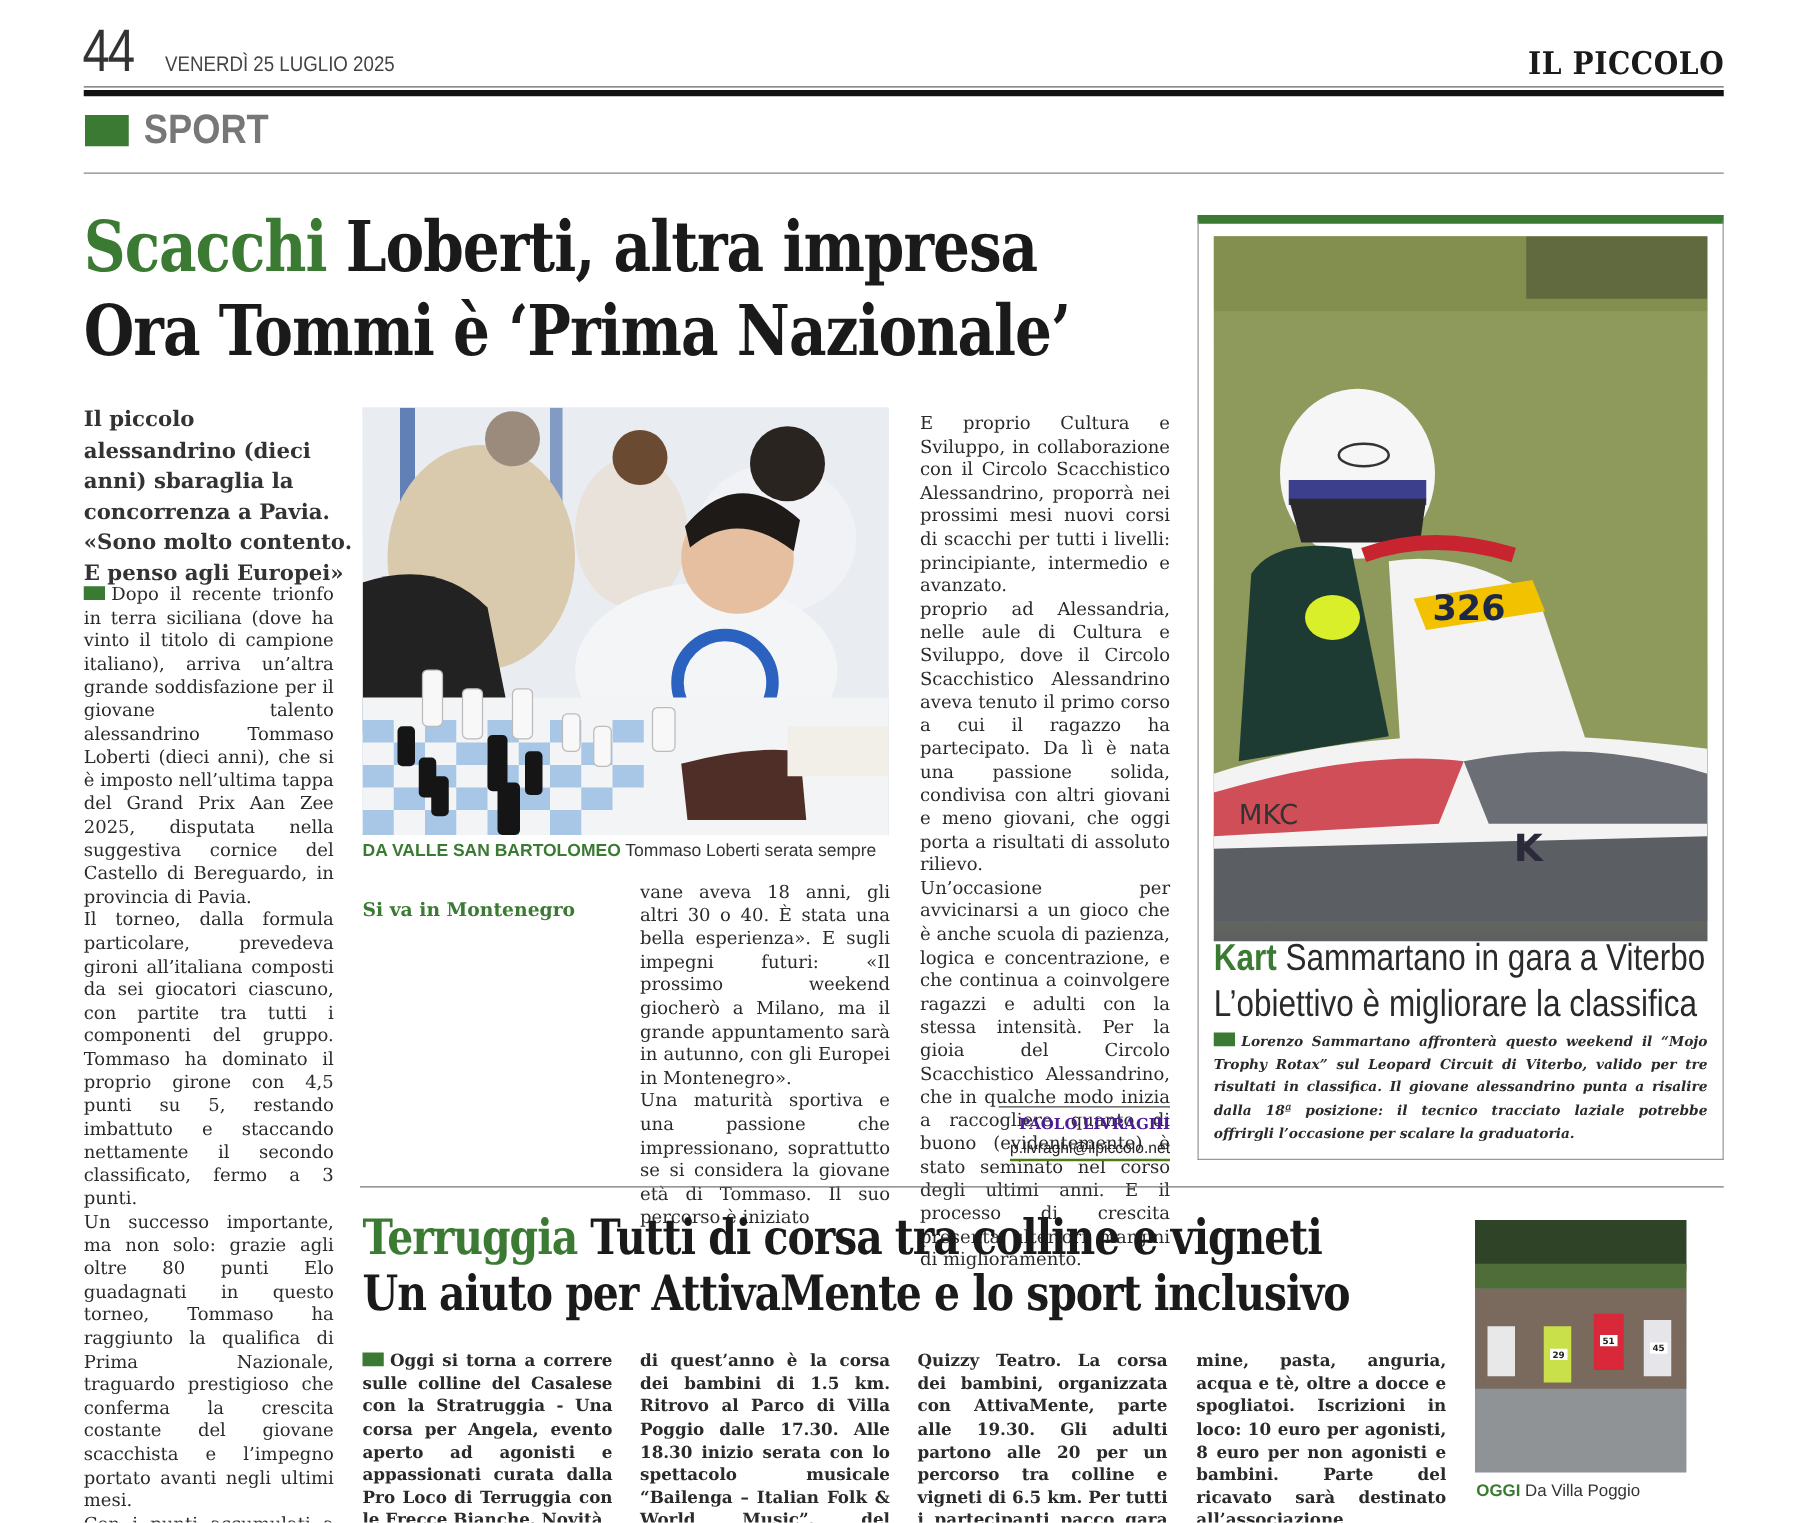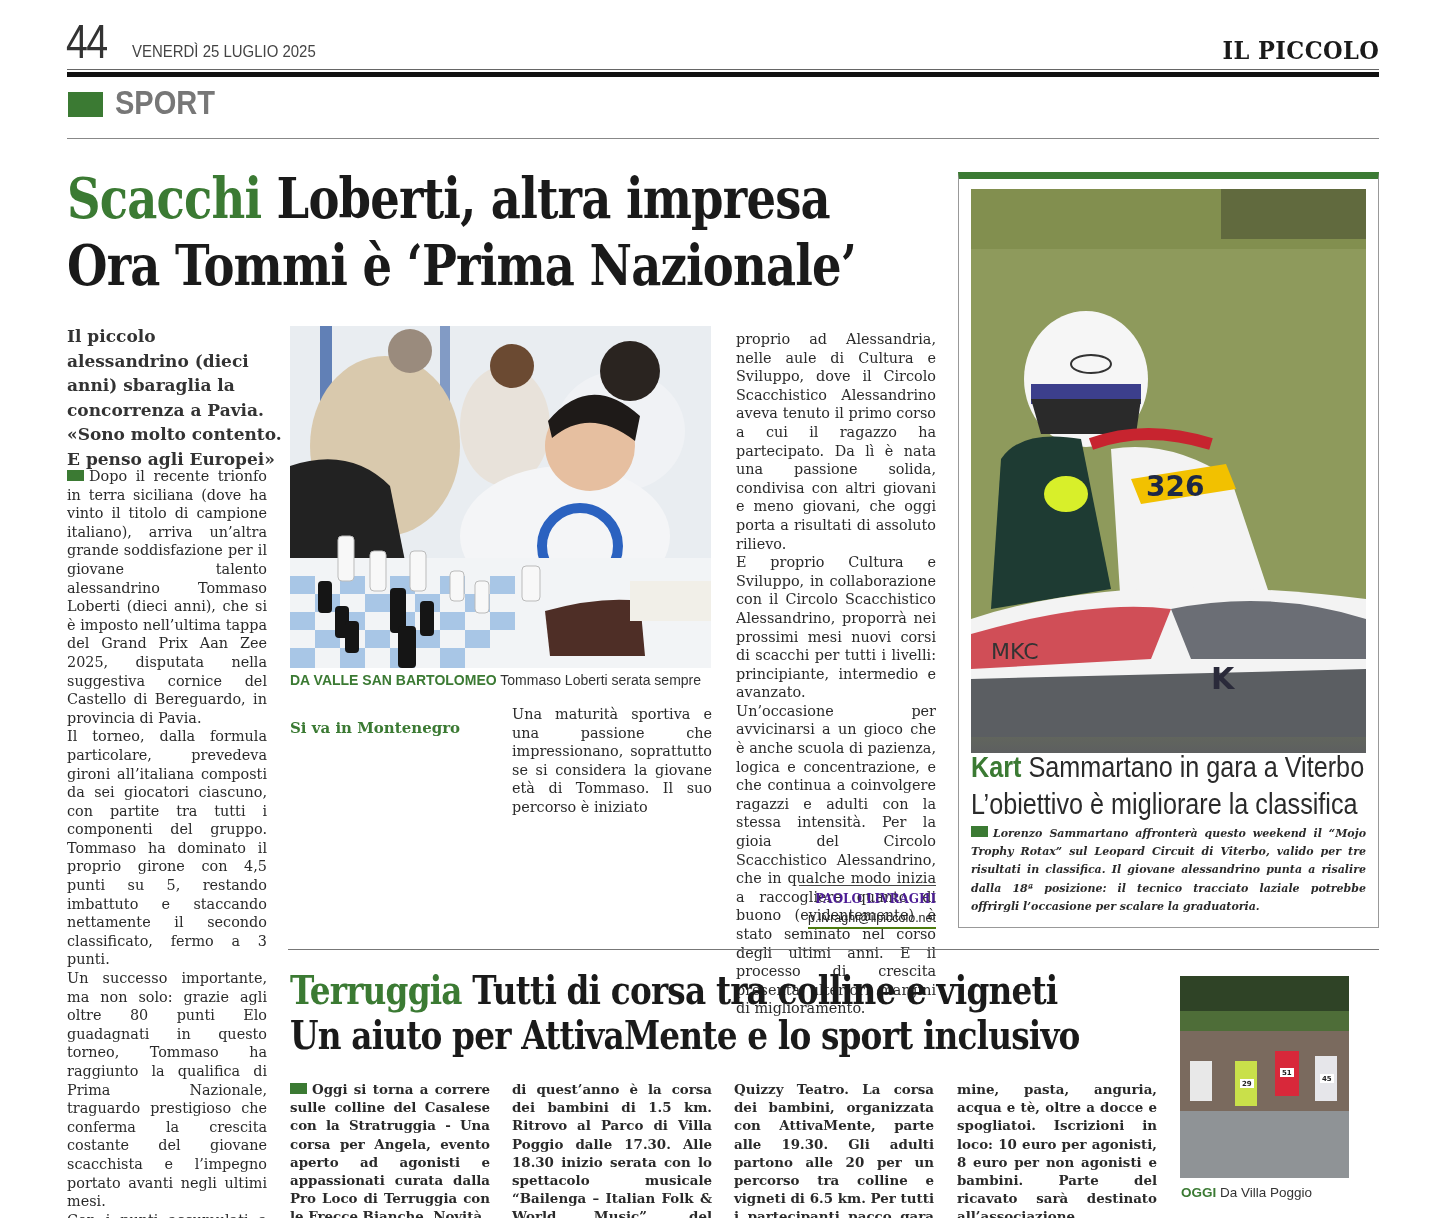--- a/index.html
+++ b/index.html
@@ -160,26 +160,27 @@
 <div class="abs caption1">
   <span class="caption-kicker">DA VALLE SAN BARTOLOMEO</span>
   <span>Tommaso Loberti serata sempre</span>
 </div>
 
 <div class="abs body-col col2">
   <div class="sub-heading">Si va in Montenegro</div>
 </div>
 
 <div class="abs body-col col3">
+  <p>vane aveva 18 anni, gli altri 30 o 40. È stata una bella esperienza». E sugli impegni futuri: «Il prossimo weekend giocherò a Milano, ma il grande appuntamento sarà in autunno, con gli Europei in Montenegro».</p>
   <p>Una maturità sportiva e una passione che impressionano, soprattutto se si considera la giovane età di Tommaso. Il suo percorso è iniziato</p>
 </div>
 
 <div class="abs body-col col4">
+  <p>E proprio Cultura e Sviluppo, in collaborazione con il Circolo Scacchistico Alessandrino, proporrà nei prossimi mesi nuovi corsi di scacchi per tutti i livelli: principiante, intermedio e avanzato.</p>
   <p>proprio ad Alessandria, nelle aule di Cultura e Sviluppo, dove il Circolo Scacchistico Alessandrino aveva tenuto il primo corso a cui il ragazzo ha partecipato. Da lì è nata una passione solida, condivisa con altri giovani e meno giovani, che oggi porta a risultati di assoluto rilievo.</p>
-  <p>E proprio Cultura e Sviluppo, in collaborazione con il Circolo Scacchistico Alessandrino, proporrà nei prossimi mesi nuovi corsi di scacchi per tutti i livelli: principiante, intermedio e avanzato.</p>
   <p>Un’occasione per avvicinarsi a un gioco che è anche scuola di pazienza, logica e concentrazione, e che continua a coinvolgere ragazzi e adulti con la stessa intensità. Per la gioia del Circolo Scacchistico Alessandrino, che in qualche modo inizia a raccogliere quanto di buono (evidentemente) è stato seminato nel corso degli ultimi anni. E il processo di crescita presenta ulteriori margini di miglioramento.</p>
 </div>
 
 <div class="abs byline-rule"></div>
 <div class="abs byline-name">PAOLO LIVRAGHI</div>
 <a class="abs byline-email">p.livraghi@ilpiccolo.net</a>
 
 <div class="abs kart-box"></div>
 <div class="abs photo-kart">
   <svg width="395" height="548" viewBox="0 0 395 548">

